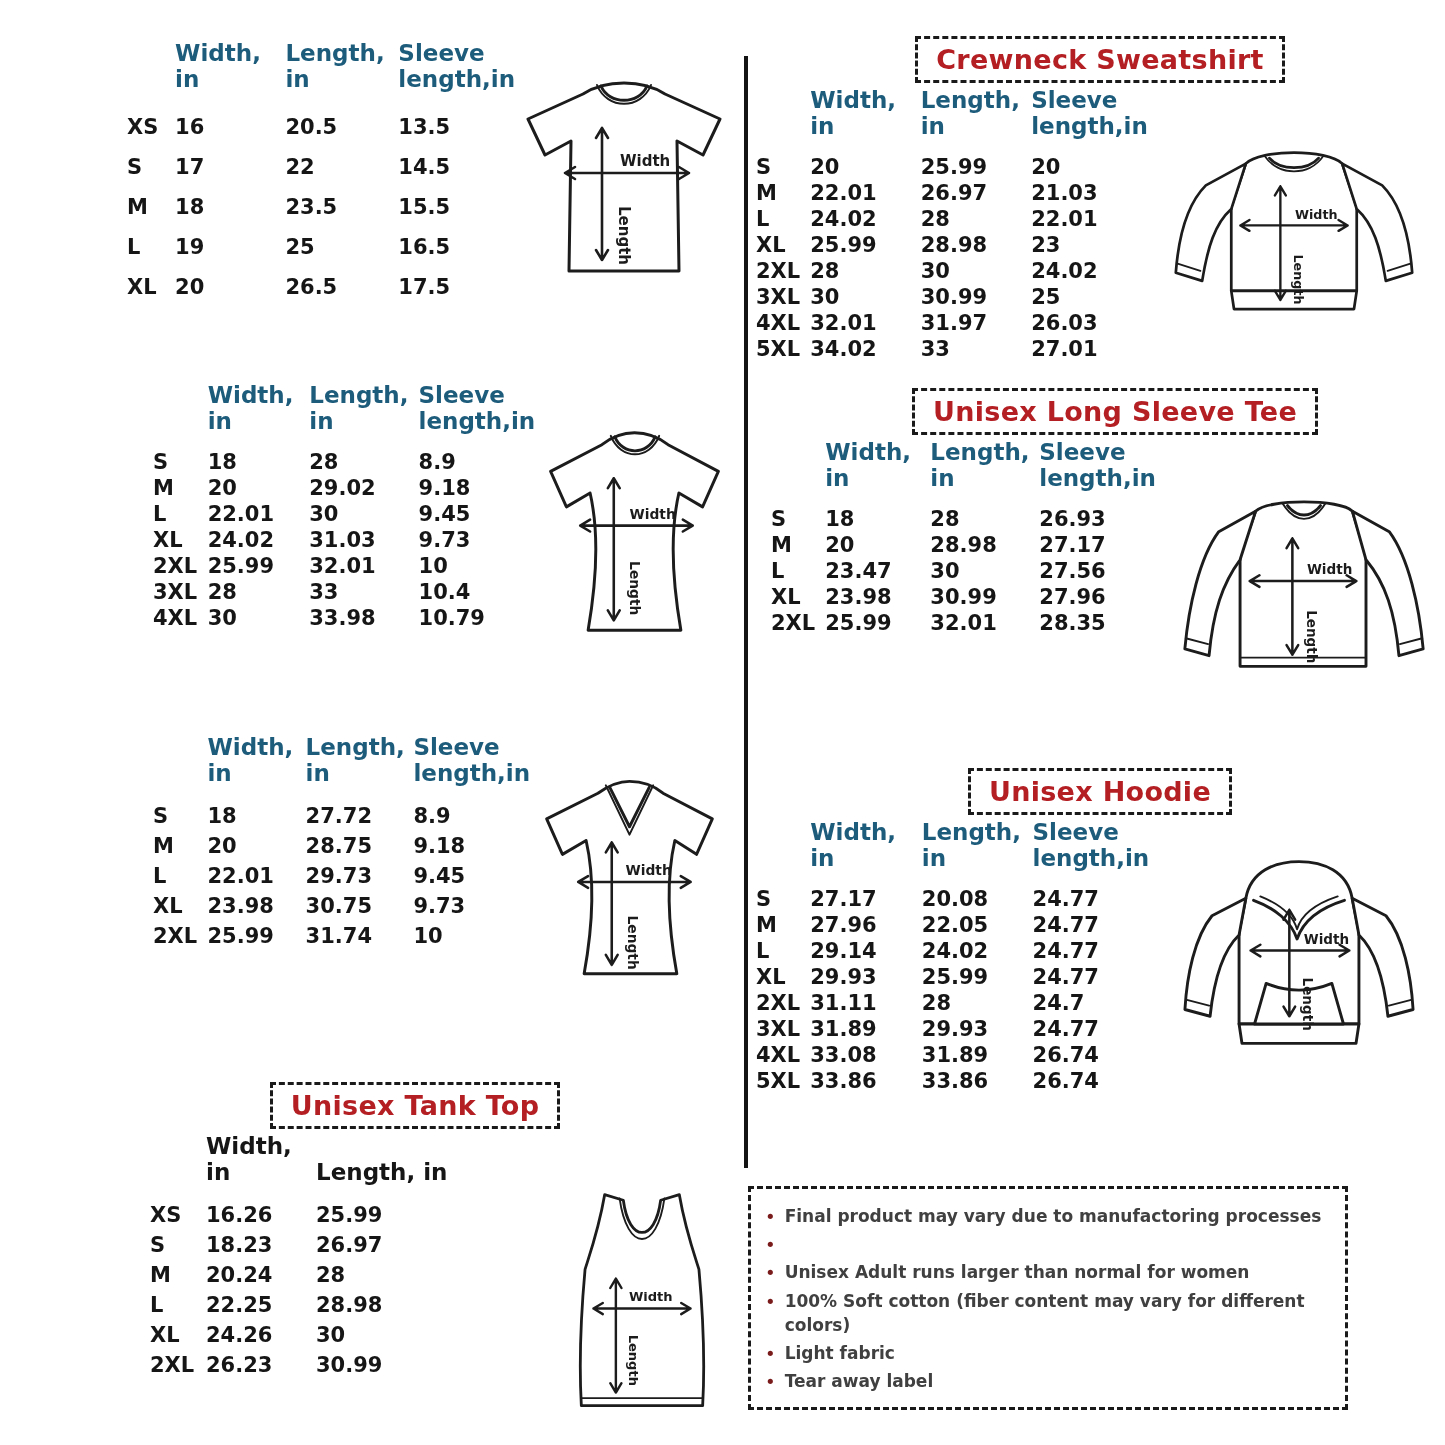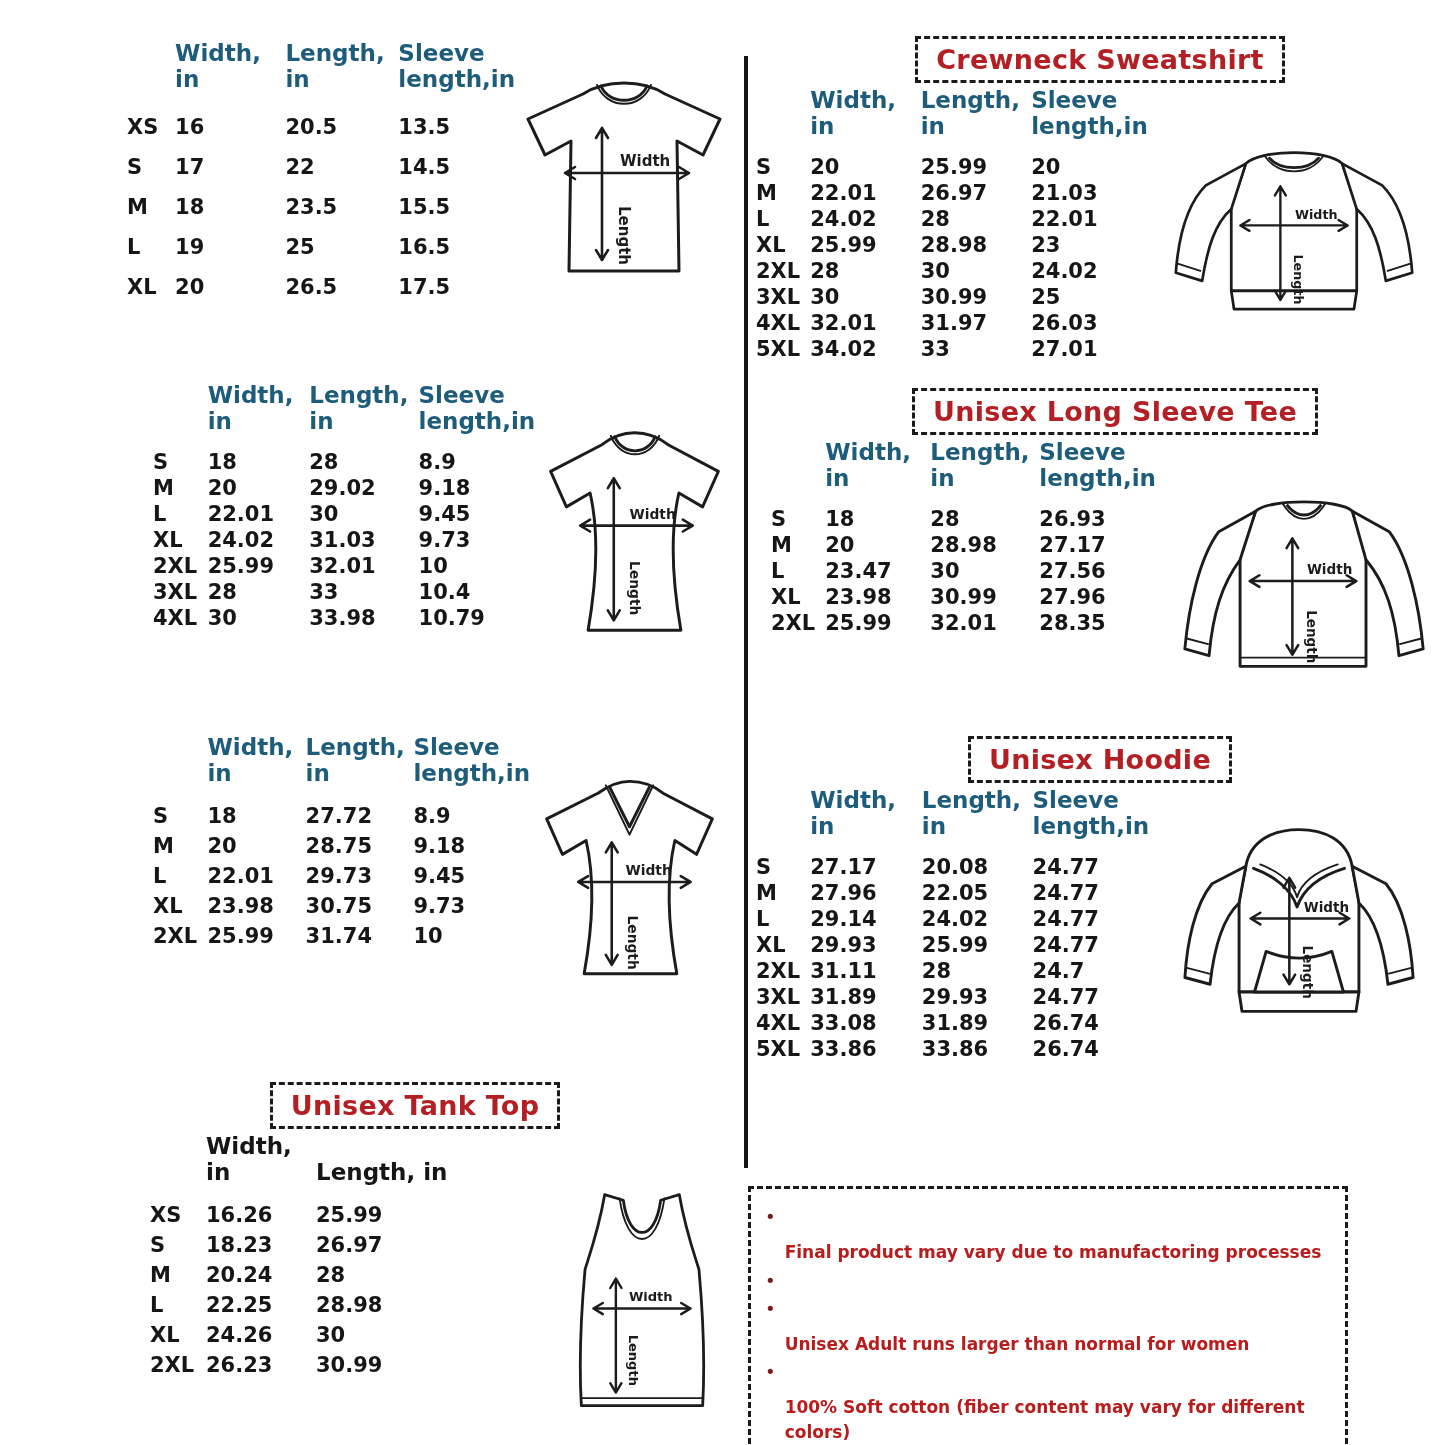--- a/index.html
+++ b/index.html
@@ -27,21 +27,21 @@
   .tank-t .c-size{width:56px;}.tank-t .c-w{width:110px;}.tank-t .c-l{width:150px;}
 
   .garment{flex:0 0 auto;}
   .garment path,.garment line{vector-effect:none;}
   .g-label{font-family:"DejaVu Sans",sans-serif;font-weight:bold;fill:#1c1c1c;}
 
   .notes-box{position:absolute;left:748px;top:1186px;width:566px;border:3px dashed #1a1a1a;padding:12px 14px 10px 14px;background:#fff;}
   .notes-list{list-style:none;margin:0;padding:0;}
   .notes-list li{display:flex;align-items:flex-start;margin:3px 0;}
   .bullet{color:#7a1b1b;font-size:18px;line-height:1.4;margin-right:9px;}
-  .note-text{font-size:17px;font-weight:bold;color:#b91c1c;line-height:1.45;margin-top:36px;}
+  .note-text{font-size:17px;font-weight:bold;color:#404040;line-height:1.45;}
 </style>
 </head>
 <body>
 
 <div class="divider"></div>
 
 <section class="panel" style="left:95px;top:36px;width:648px;">
   <div class="panel-body">
     <table class="size-table roomy" style="margin-left:32px;">
       <colgroup>
@@ -412,21 +412,21 @@
       <g fill="none" stroke="#1c1c1c" stroke-width="2.6" stroke-linecap="round">
         <path d="M90,68 L90,192 M90,68 L84,78 M90,68 L96,78 M90,192 L84,182 M90,192 L96,182"></path>
         <path d="M56,108 L170,108 M56,108 L66,102 M56,108 L66,114 M170,108 L160,102 M170,108 L160,114"></path>
       </g>
       <text class="g-label" x="104" y="101" font-size="14">Width</text>
       <text class="g-label" transform="rotate(90 106 142)" x="106" y="142" font-size="14">Length</text>
     </svg>
   </div>
 </section>
 
-<section class="panel" style="left:756px;top:736px;width:688px;">
+<section class="panel" style="left:756px;top:768px;width:688px;">
   <div class="title-box">
     <span class="title">Unisex Hoodie</span>
   </div>
   <div class="panel-body">
     <table class="size-table rt">
       <colgroup>
           <col class="c-size">
           <col class="c-w">
           <col class="c-l">
           <col class="c-s">

